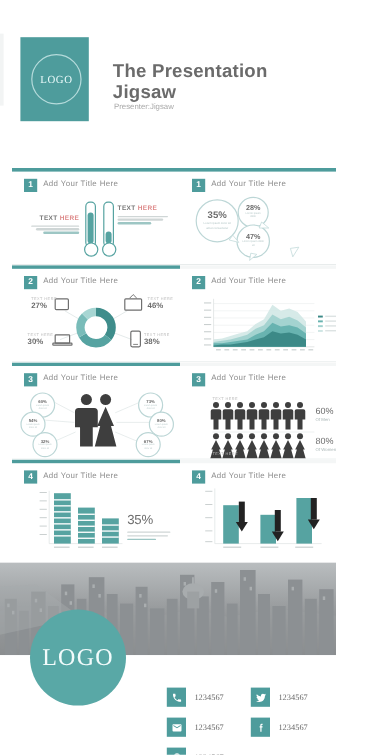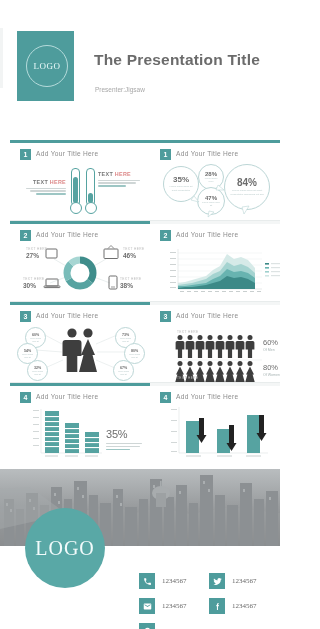--- a/index.html
+++ b/index.html
@@ -66,21 +66,21 @@
 <body>
 
 <div class="page">
 
   <div class="title-slide">
     <div class="leftbar"></div>
     <div class="logo-panel"></div>
     <div class="logo-ring">
       <span>LOGO</span>
     </div>
-    <div class="title-main">The Presentation Title</div>
+    <div class="title-main">The Presentation Jigsaw</div>
     <div class="title-sub">Presenter:Jigsaw</div>
   </div>
 
   <div class="grid">
 
     <div class="row">
 
       <div class="slide">
         <div class="topbar"></div>
         <div class="num">1</div>
@@ -128,24 +128,20 @@
         <div class="bub" style="left:48px;top:24px;width:24px;height:24px;">
           <b style="font-size:6px;">28%</b>
           <span style="font-size:2.2px;color:#b7c9c9;width:18px;line-height:1.5;">Lorem ipsum dolor</span>
         </div>
 
         <div class="bub" style="left:47px;top:47px;width:26px;height:26px;">
           <b style="font-size:6px;">47%</b>
           <span style="font-size:2.2px;color:#b7c9c9;width:20px;line-height:1.5;">Lorem ipsum dolor sit</span>
         </div>
 
-        <div class="bub" style="left:74px;top:24px;width:44px;height:44px;">
-          <b style="font-size:10px;">84%</b>
-          <span style="font-size:2.5px;color:#b7c9c9;width:34px;line-height:1.6;margin-top:1px;">Lorem ipsum dolor sit amet consectetur adipiscing elit sed</span>
-        </div>
 
         <svg width="140" height="80" style="position:absolute;left:0;top:0;pointer-events:none;">
           <path d="M44 56 L49 62 L41 60 Z" fill="#fff" stroke="#bcd6d6" stroke-width="0.6"></path>
           <path d="M68 45 L74 50 L66 50 Z" fill="#fff" stroke="#bcd6d6" stroke-width="0.6"></path>
           <path d="M59 71 L58 77 L64 72 Z" fill="#fff" stroke="#bcd6d6" stroke-width="0.6"></path>
           <path d="M92 67 L94 74 L99 66 Z" fill="#fff" stroke="#bcd6d6" stroke-width="0.6"></path>
         </svg>
       </div>
     </div>
     <div class="sep"></div>

